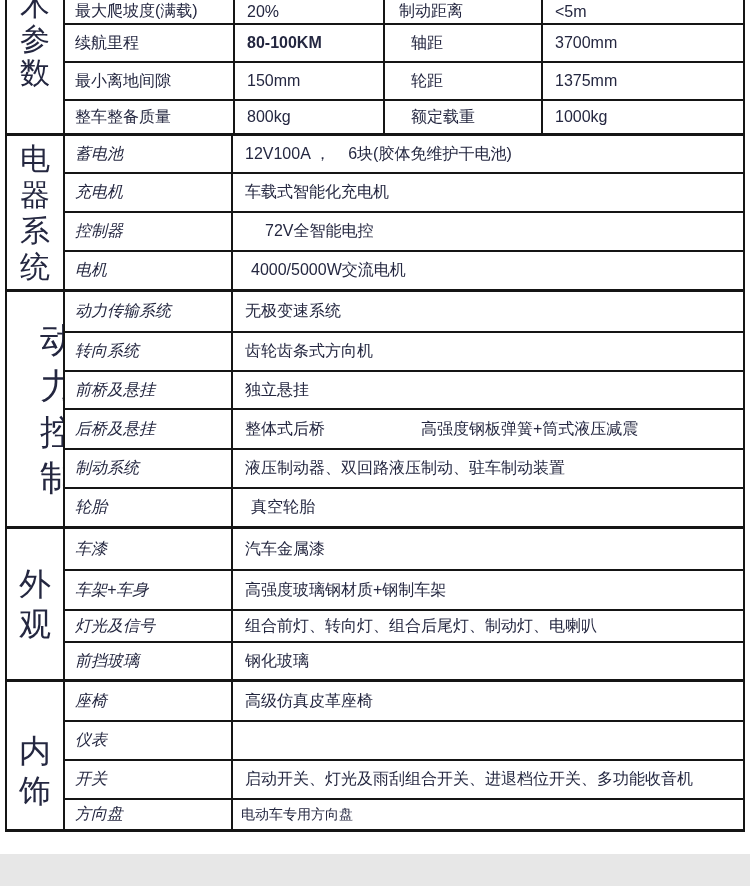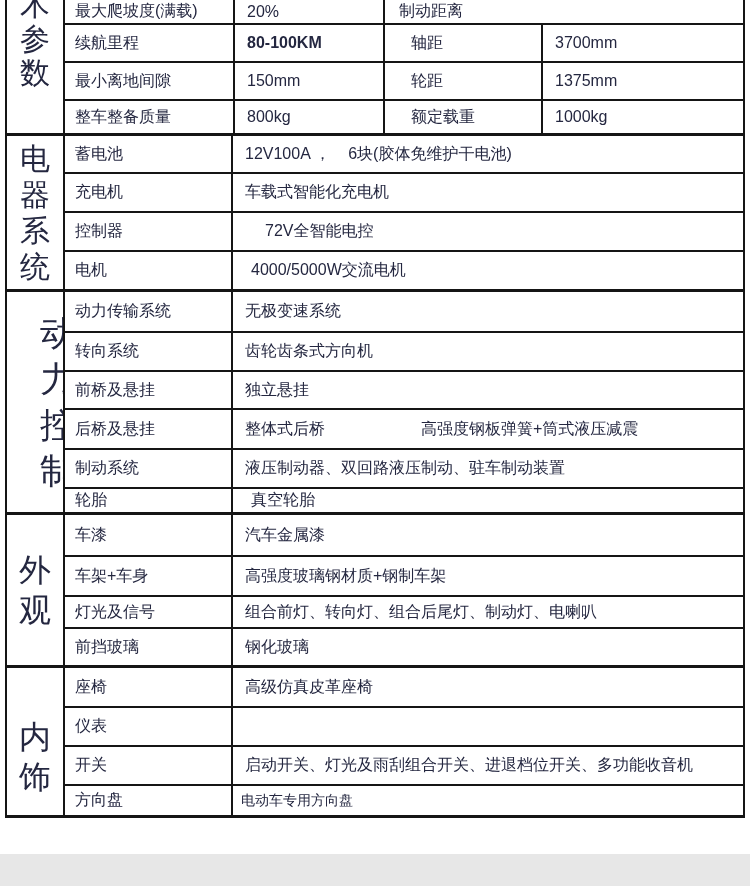--- a/index.html
+++ b/index.html
@@ -27,21 +27,21 @@
   #sec-tech .side-label{margin-top:-46px;font-size:30px;line-height:34px;}
   #sec-power .side-label{font-size:35px;line-height:46px;margin-left:45px;}
   #sec-exterior .side-label{font-size:32px;line-height:40px;}
   #sec-interior .side-label{font-size:32px;line-height:40px;margin-top:31px;}
 
   .rows{flex:1;display:flex;flex-direction:column;min-width:0;}
   .row{display:flex;box-sizing:border-box;border-top:2px solid #151515;min-width:0;}
   .row:first-child{border-top:none;}
   .lab{
     flex:0 0 168px;box-sizing:border-box;padding-left:10px;display:flex;align-items:center;
-    font-size:16px;border-right:2px solid #151515;white-space:pre;
+    font-size:16px;border-right:2px solid #151515;white-space:pre;font-style:italic;
   }
   .val{flex:1;display:flex;align-items:center;padding-left:12px;font-size:16px;white-space:pre;min-width:0;}
 
   
   .row4{display:grid;grid-template-columns:168px 150px 158px 1fr;}
   .row4>div{box-sizing:border-box;display:flex;align-items:center;font-size:16px;white-space:pre;}
   .row4 .c1{padding-left:10px;}
   .row4 .c2{border-left:2px solid #151515;padding-left:12px;}
   .row4 .c3{border-left:2px solid #151515;padding-left:26px;}
   .row4 .c4{border-left:2px solid #151515;padding-left:12px;}
@@ -62,20 +62,21 @@
 
   <div class="section" id="sec-tech">
     <div class="side">
       <div class="side-label">技术参数</div>
     </div>
     <div class="rows">
       <div class="row row4 first" style="height:23px">
         <div class="c1">最大爬坡度(满载)</div>
         <div class="c2">20%</div>
         <div class="c3">制动距离</div>
+        <div class="c4">&lt;5m</div>
       </div>
       <div class="row row4" style="height:38px">
         <div class="c1">续航里程</div>
         <div class="c2 v-big">80-100KM</div>
         <div class="c3">轴距</div>
         <div class="c4">3700mm</div>
       </div>
       <div class="row row4" style="height:38px">
         <div class="c1">最小离地间隙</div>
         <div class="c2">150mm</div>
@@ -136,21 +137,21 @@
         <div class="lab">后桥及悬挂</div>
         <div class="val">
           <span class="pair1">整体式后桥</span>
           <span>高强度钢板弹簧+筒式液压减震</span>
         </div>
       </div>
       <div class="row" style="height:39px">
         <div class="lab">制动系统</div>
         <div class="val">液压制动器、双回路液压制动、驻车制动装置</div>
       </div>
-      <div class="row" style="height:25px">
+      <div class="row" style="height:39px">
         <div class="lab">轮胎</div>
         <div class="val indent14">真空轮胎</div>
       </div>
     </div>
   </div>
 
   <div class="section" id="sec-exterior">
     <div class="side">
       <div class="side-label">外观</div>
     </div>

